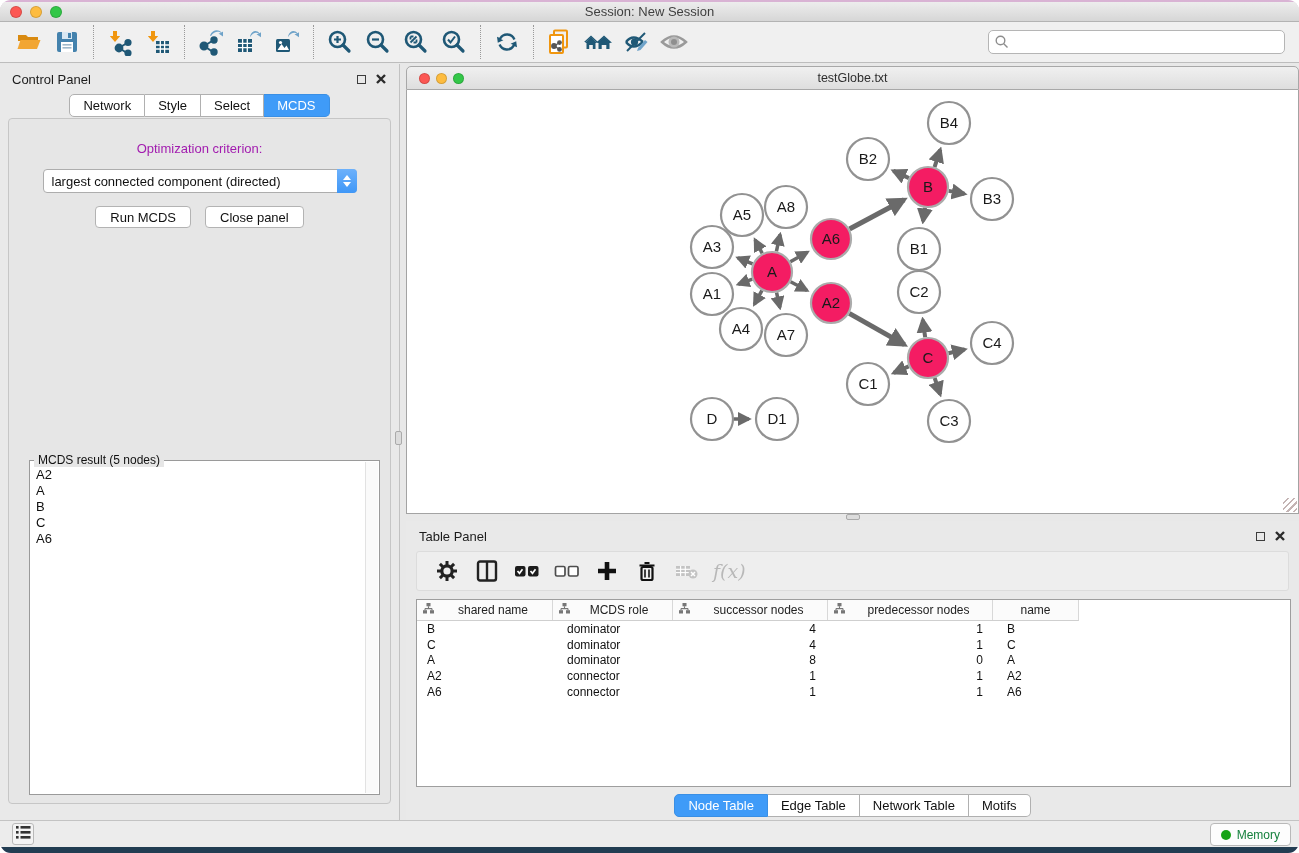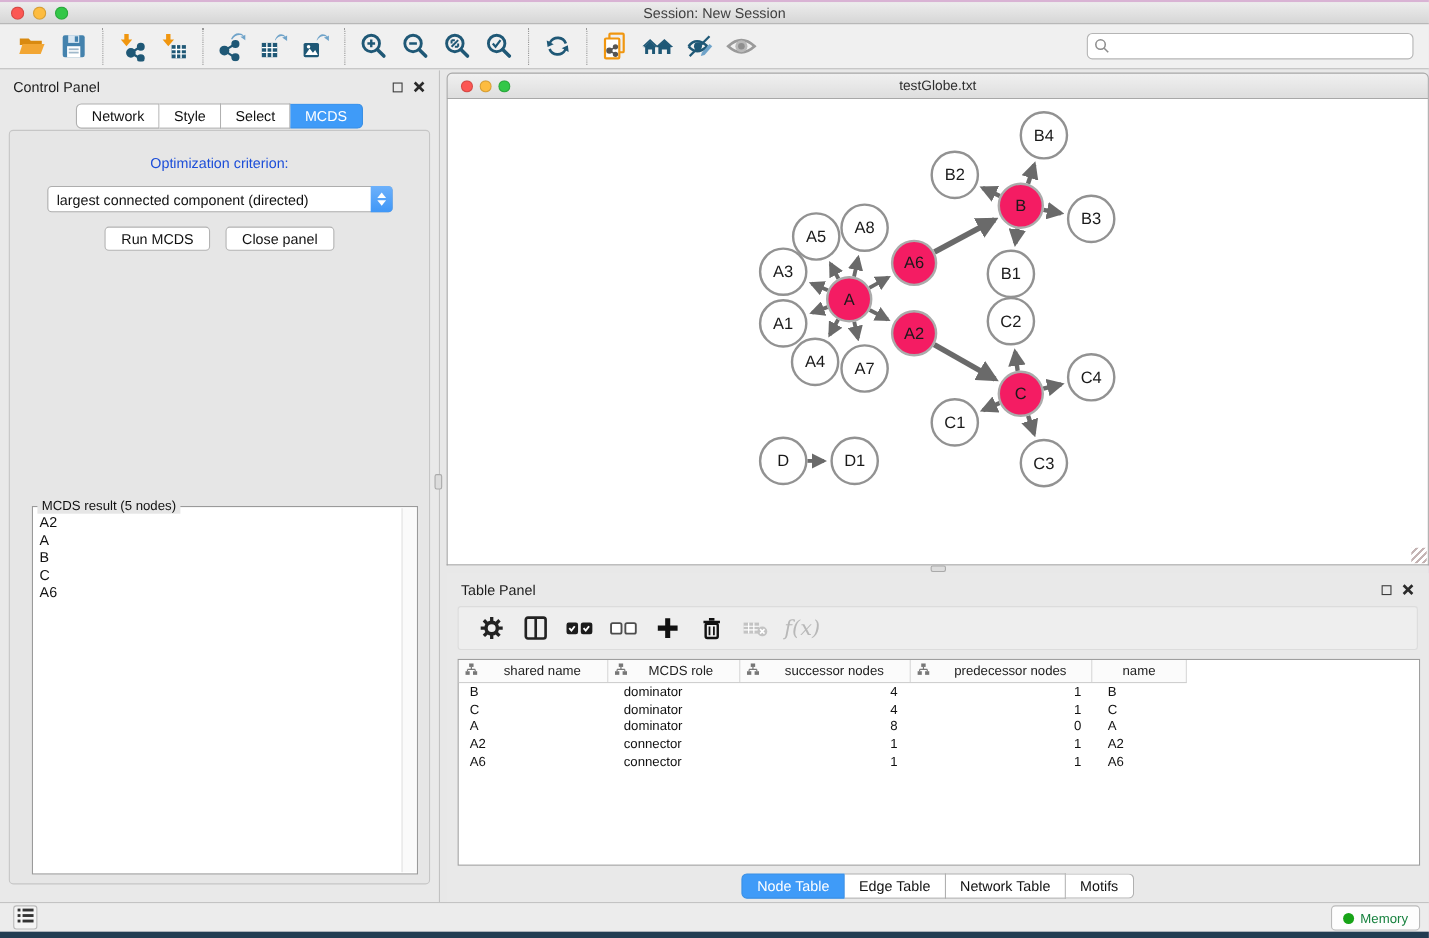--- a/index.html
+++ b/index.html
@@ -1,17 +1,17 @@
 <!DOCTYPE html>
 <html><head>
 <meta charset="utf-8">
 <style>
   * { margin:0; padding:0; box-sizing:border-box; }
   body { font-family:"Liberation Sans", sans-serif; }
-  #screen { position:relative; width:1299px; height:853px; background:#d9b3d4; overflow:hidden; }
+  #screen { position:relative; width:1299px; height:853px; background:#d9b3d4; overflow:hidden;border-radius:11px; }
   #desktop-bottom { position:absolute; left:0; right:0; bottom:0; height:6px; background:#223d52; }
   #app { position:absolute; top:2px; left:0; right:0; bottom:6px; background:#e8e8e8; }
 
   
   #titlebar { height:20px; background:linear-gradient(#ededed,#d6d6d6); border-bottom:1px solid #b3b3b3; display:flex; align-items:center; position:relative; }
   .lights { display:flex; gap:8px; margin-left:10px; }
   .light { width:12px; height:12px; border-radius:50%; border:1px solid rgba(0,0,0,.15); }
   .light.red{background:#fc5753} .light.yellow{background:#fdbc40} .light.green{background:#33c748}
   #titlebar .title { position:absolute; left:0; right:0; text-align:center; font-size:13px; color:#3f3f3f; }
 
@@ -32,21 +32,21 @@
   .panel-head .ptitle { font-size:13px; color:#1c1c1c; }
   .panel-head .pctrl { margin-left:auto; display:flex; align-items:center; gap:9px; }
   .float-btn { width:9px; height:9px; border:1.5px solid #3c3c3c; background:transparent; }
   .close-btn { background:transparent; border:none; width:12px; height:12px; padding:0; }
   .seg { display:flex; justify-content:center; }
   .seg .seg-btn { background:#fff; border:1px solid #b0b0b0; border-left:none; padding:3px 13px; font-size:13px; color:#111; }
   .seg .seg-btn:first-child { border-left:1px solid #b0b0b0; border-radius:5px 0 0 5px; }
   .seg .seg-btn:last-child { border-radius:0 5px 5px 0; }
   .seg .seg-btn.active { background:#3f9bf8; border-color:#3a8fe4; color:#fff; }
   #cp-inner { position:absolute; left:8px; right:8px; top:54px; bottom:16px; background:#e6e6e6; border:1px solid #c6c6c6; border-radius:4px; }
-  #opt-label { text-align:center; margin-top:22px; font-size:13px; color:#1d4ed8; }
+  #opt-label { text-align:center; margin-top:22px; font-size:13px; color:#a21caf; }
   #dropdown { margin:13px auto 0; width:314px; height:24px; background:#fff; border:1px solid #adadad; border-radius:4px; display:flex; align-items:center; position:relative; }
   #dropdown .dval { font-size:13px; padding-left:8px; color:#111; flex:1; white-space:nowrap; overflow:hidden; }
   #dropdown .stepper { width:20px; height:24px; margin-right:-1px; border-radius:0 4px 4px 0; background:linear-gradient(#6db1fb,#3f97f7); display:flex; flex-direction:column; align-items:center; justify-content:center; gap:2px; }
   .arr-up { width:0;height:0;border-left:4px solid transparent;border-right:4px solid transparent;border-bottom:5px solid #fff; }
   .arr-dn { width:0;height:0;border-left:4px solid transparent;border-right:4px solid transparent;border-top:5px solid #fff; }
   #cp-buttons { display:flex; justify-content:center; gap:14px; margin-top:13px; }
   .mac-btn { background:#fff; border:1px solid #b3b3b3; border-radius:4px; padding:2px 14px; font-size:13px; color:#111; height:22px; }
   #result-box { position:absolute; left:8px; right:10px; top:341px; height:335px; background:#fff; border:1px solid #9a9a9a;margin-left:12px; }
   #result-legend { position:absolute; top:-8px; left:4px; background:#e6e6e6; padding:0 4px; font-size:12px; color:#111; }
   #result-list { position:absolute; left:1px; top:6px; bottom:1px; right:15px; overflow:hidden; }

